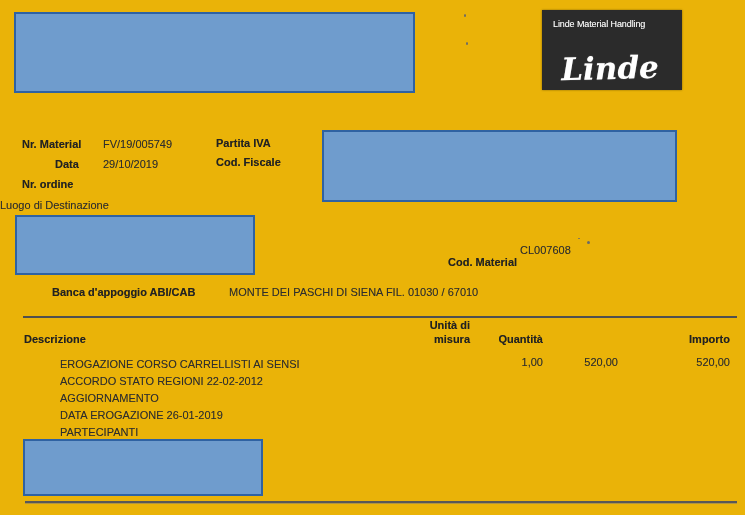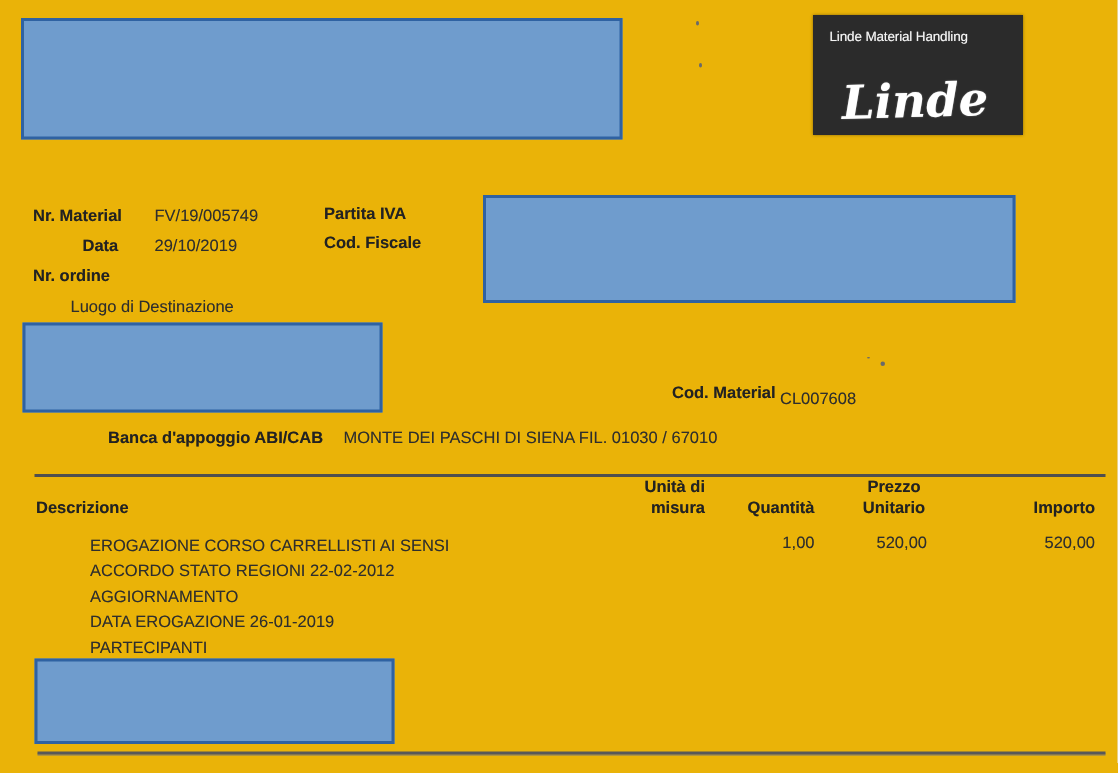--- a/index.html
+++ b/index.html
@@ -68,45 +68,41 @@
   <div class="abs lbl" style="left:216px;top:137px;">Partita IVA</div>
 
   <div class="abs lbl" style="left:32px;top:158px;margin-left:23px;">Data</div>
   <div class="abs val" style="left:103px;top:158px;">29/10/2019</div>
   <div class="abs lbl" style="left:216px;top:156px;">Cod. Fiscale</div>
 
   <div class="abs lbl" style="left:22px;top:178px;">Nr. ordine</div>
 
   <div class="abs redaction" style="left:322px;top:130px;width:355px;height:72px;"></div>
 
-  <div class="abs val" style="left:19px;top:199px;padding-left:28px;">Luogo di Destinazione</div>
+  <div class="abs val" style="left:0;top:199px;">Luogo di Destinazione</div>
 
   <div class="abs redaction" style="left:15px;top:215px;width:240px;height:60px;"></div>
 
   <div class="abs lbl" style="left:448px;top:256px;">Cod. Material</div>
-  <div class="abs val" style="left:520px;top:260px;">CL007608</div>
+  <div class="abs val" style="left:520px;top:244px;">CL007608</div>
 
-  <div class="abs lbl" style="left:36px;top:286px;padding-left:36px;">Banca d'appoggio ABI/CAB</div>
+  <div class="abs lbl" style="left:16px;top:286px;padding-left:36px;">Banca d'appoggio ABI/CAB</div>
   <div class="abs val" style="left:229px;top:286px;">MONTE DEI PASCHI DI SIENA FIL. 01030 / 67010</div>
 
   <div class="abs rule" style="left:23px;top:316px;width:714px;"></div>
 
   <div class="abs lbl" style="left:24px;top:333px;">Descrizione</div>
 
   <div class="abs lbl hdr2" style="left:400px;top:319px;width:70px;">
     <div>Unità di</div>
     <div>misura</div>
   </div>
 
   <div class="abs lbl num" style="left:473px;top:333px;width:70px;">Quantità</div>
 
-  <div class="abs lbl" style="left:566px;top:319px;width:60px;text-align:center;line-height:13.5px;">
-    <div>Prezzo</div>
-    <div>Unitario</div>
-  </div>
 
   <div class="abs lbl num" style="left:660px;top:333px;width:70px;">Importo</div>
 
   <div class="abs" style="left:25px;top:356px;">
     <div class="desc-line">EROGAZIONE CORSO CARRELLISTI AI SENSI</div>
     <div class="desc-line">ACCORDO STATO REGIONI 22-02-2012</div>
     <div class="desc-line">AGGIORNAMENTO</div>
     <div class="desc-line">DATA EROGAZIONE 26-01-2019</div>
     <div class="desc-line">PARTECIPANTI</div>
   </div>

